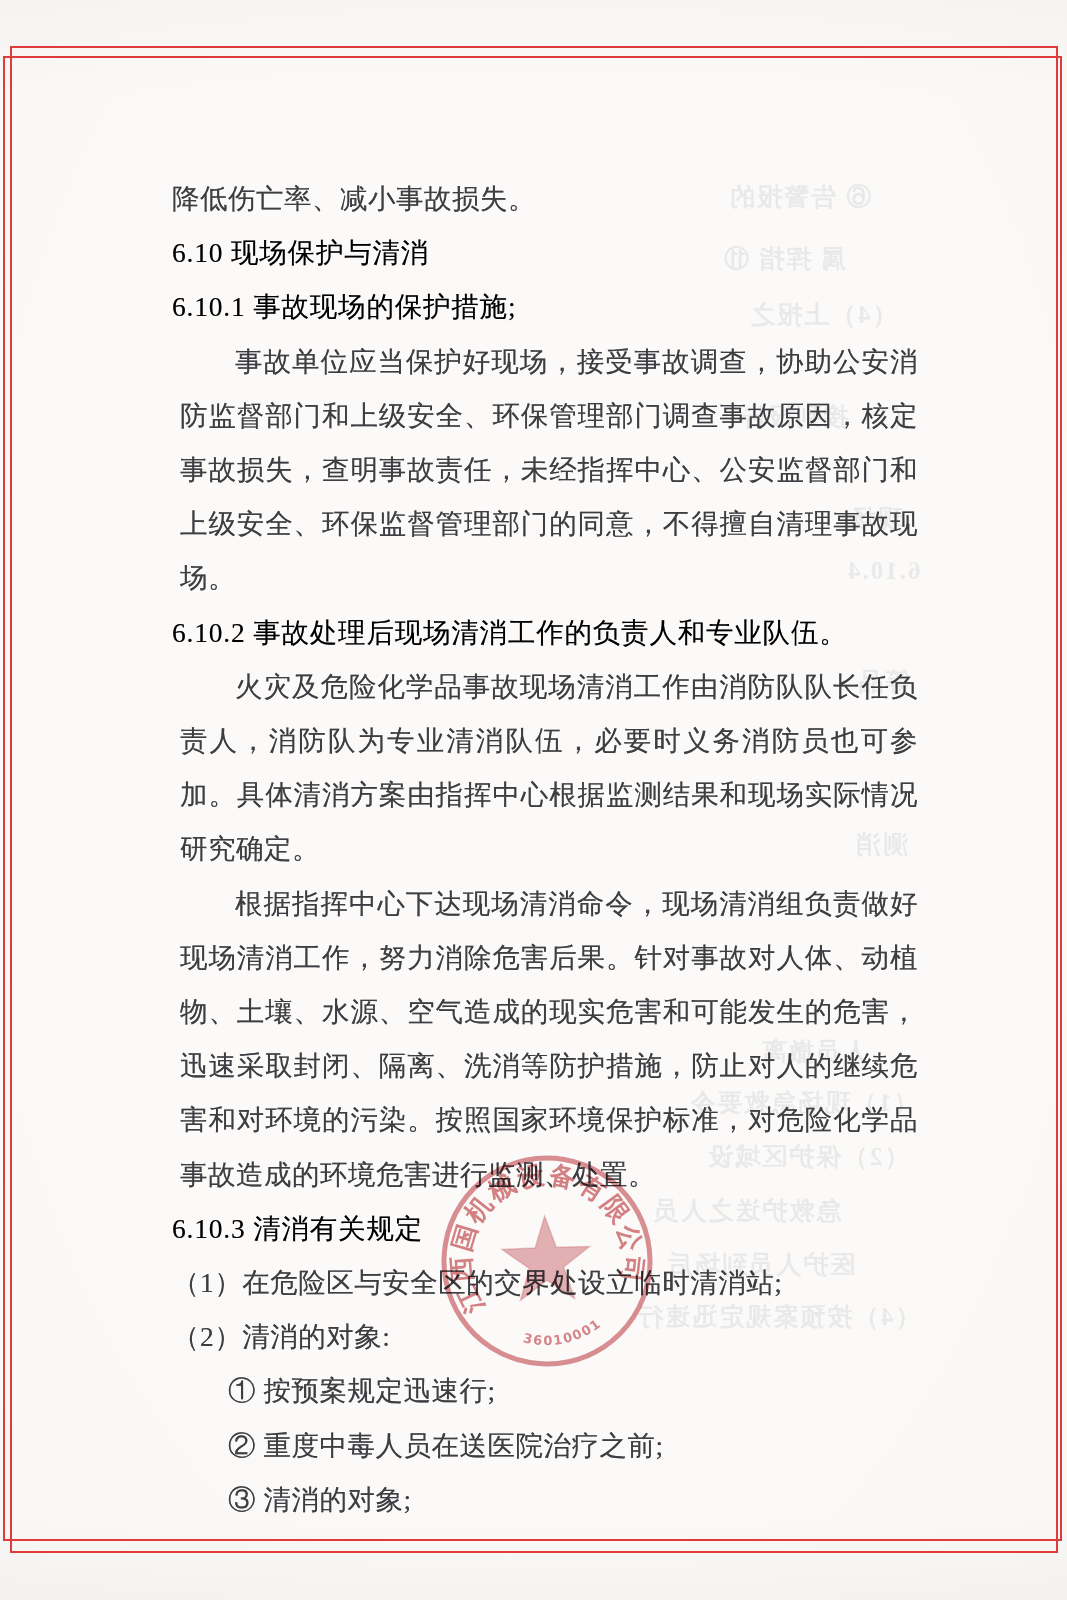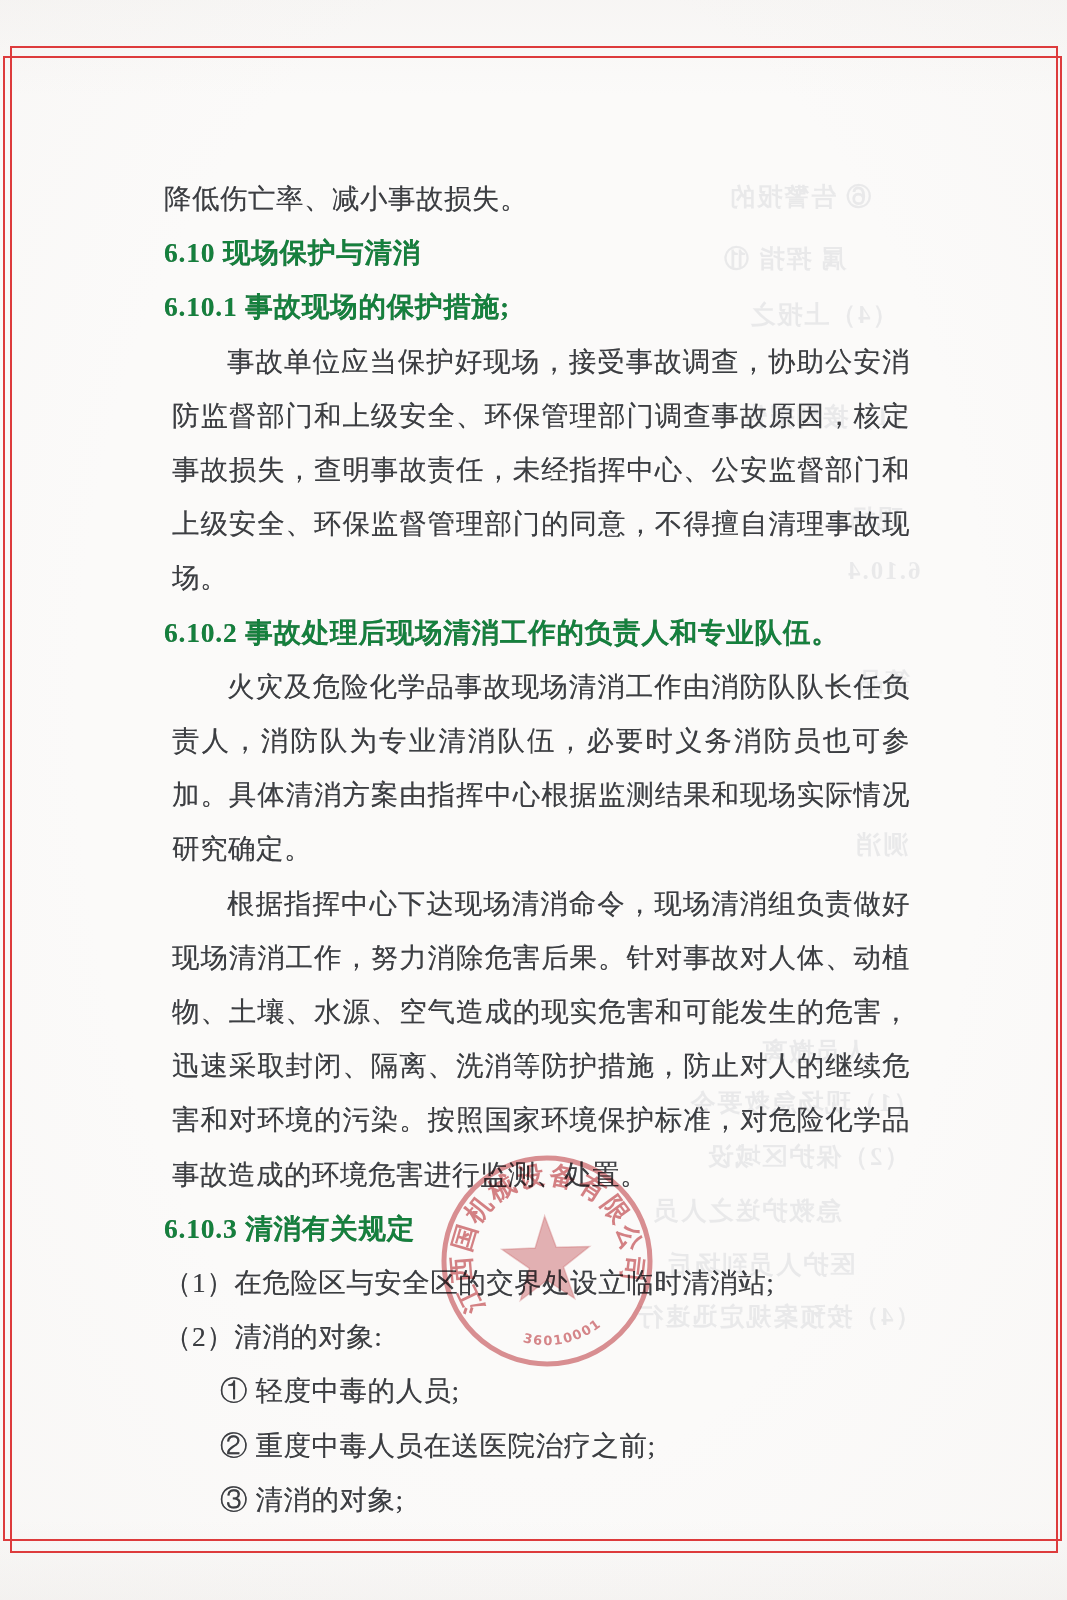--- a/index.html
+++ b/index.html
@@ -16,27 +16,27 @@
       linear-gradient(0deg, rgba(205,200,195,0.12) 0%, rgba(255,255,255,0) 5%),
       radial-gradient(ellipse at 50% 45%, rgba(255,255,255,0.0) 60%, rgba(225,220,215,0.10) 100%);
   }
   
   .frame{position:absolute;border:2px solid #dd3b3c;pointer-events:none;}
   .frame-a{left:10px;top:46px;width:1044px;height:1503px;}
   .frame-b{left:3px;top:56px;width:1055px;height:1481px;}
 
   
   .doc{
-    position:absolute;left:164px;top:172px;width:746px;
+    position:absolute;left:172px;top:172px;width:746px;
     color:#3c3e42;font-size:27.5px;line-height:54.2px;
     text-align:justify;letter-spacing:0.5px;
     text-shadow:0 0 0.6px rgba(60,62,66,0.55);
   }
   .blk{margin:0;}
-  .h{font-weight:bold;color:#15803d;letter-spacing:0.8px;}
+  .h{font-weight:normal;color:#000000;letter-spacing:0.8px;}
   .p{text-indent:2em;margin-left:8px;}
   .pn{text-indent:0;}
   .li{padding-left:56px;}
 
   
   .ghost{
     position:absolute;white-space:nowrap;
     transform:scaleX(-1);
     color:#969ca6;opacity:0.17;filter:blur(0.7px);
     font-size:25px;font-weight:bold;letter-spacing:2px;
@@ -77,21 +77,21 @@
   <p class="blk pn">降低伤亡率、减小事故损失。</p>
   <p class="blk h">6.10 现场保护与清消</p>
   <p class="blk h">6.10.1 事故现场的保护措施;</p>
   <p class="blk p">事故单位应当保护好现场，接受事故调查，协助公安消防监督部门和上级安全、环保管理部门调查事故原因，核定事故损失，查明事故责任，未经指挥中心、公安监督部门和上级安全、环保监督管理部门的同意，不得擅自清理事故现场。</p>
   <p class="blk h">6.10.2 事故处理后现场清消工作的负责人和专业队伍。</p>
   <p class="blk p">火灾及危险化学品事故现场清消工作由消防队队长任负责人，消防队为专业清消队伍，必要时义务消防员也可参加。具体清消方案由指挥中心根据监测结果和现场实际情况研究确定。</p>
   <p class="blk p">根据指挥中心下达现场清消命令，现场清消组负责做好现场清消工作，努力消除危害后果。针对事故对人体、动植物、土壤、水源、空气造成的现实危害和可能发生的危害，迅速采取封闭、隔离、洗消等防护措施，防止对人的继续危害和对环境的污染。按照国家环境保护标准，对危险化学品事故造成的环境危害进行监测、处置。</p>
   <p class="blk h">6.10.3 清消有关规定</p>
   <p class="blk pn">（1）在危险区与安全区的交界处设立临时清消站;</p>
   <p class="blk pn">（2）清消的对象:</p>
-  <p class="blk li">①  轻度中毒的人员;</p>
+  <p class="blk li">①  按预案规定迅速行;</p>
   <p class="blk li">②  重度中毒人员在送医院治疗之前;</p>
   <p class="blk li">③  清消的对象;</p>
 </div>
 
 <div class="stamp">
   <svg width="222" height="222" viewBox="0 0 222 222" xmlns="http://www.w3.org/2000/svg">
     <defs>
       <path id="arc-name" d="M 41.8,144.8 A 77,77 0 1 1 180.2,144.8" fill="none"></path>
       <path id="arc-number" d="M 66.8,183.1 A 88,88 0 0 0 155.2,183.1" fill="none"></path>
     </defs>

